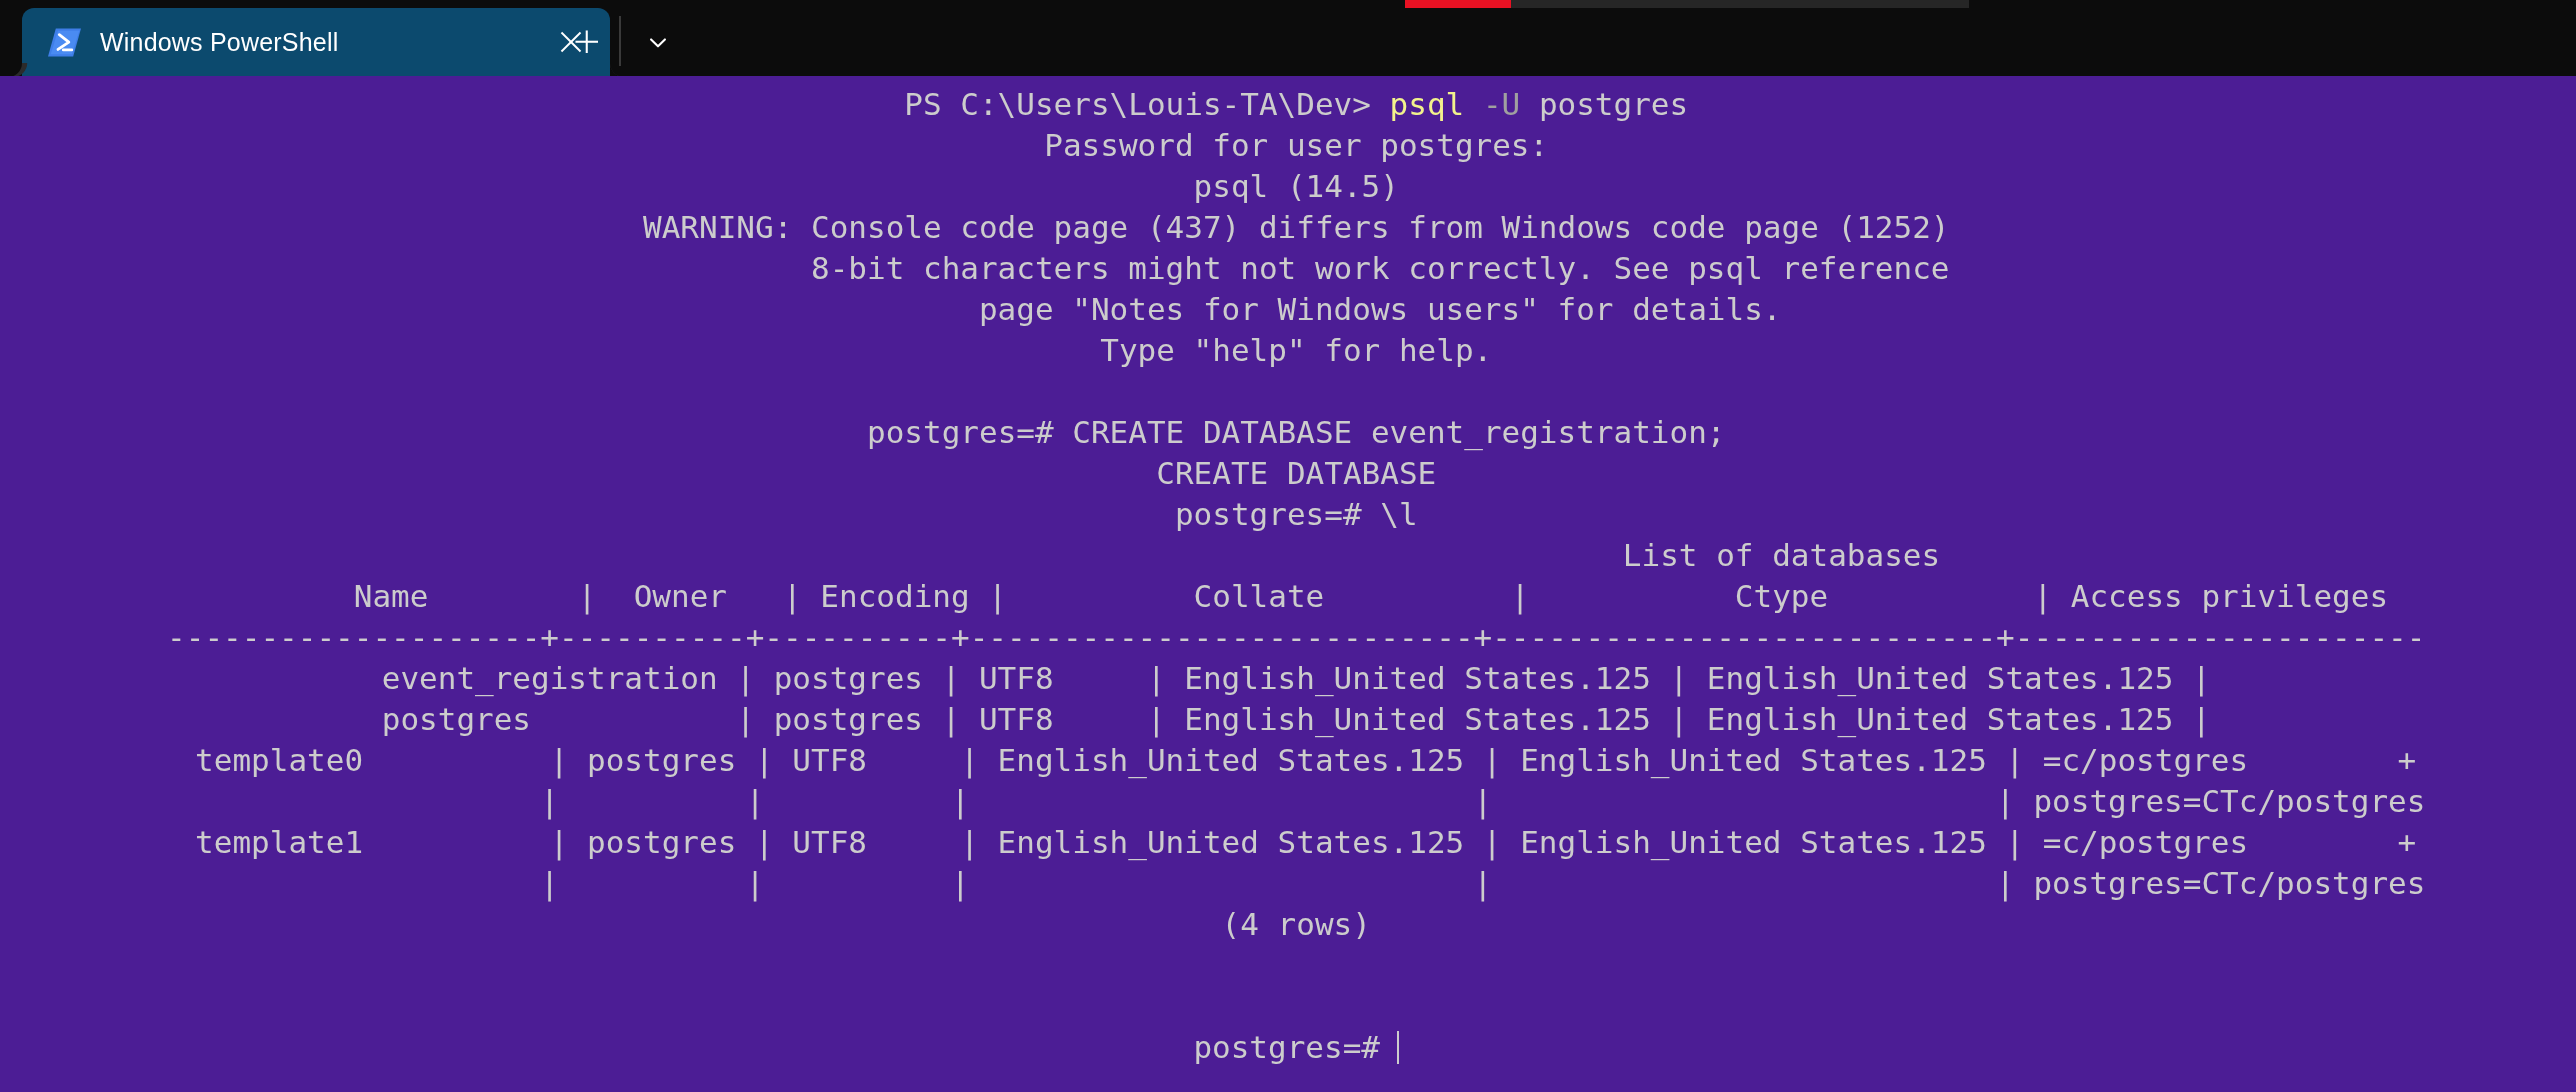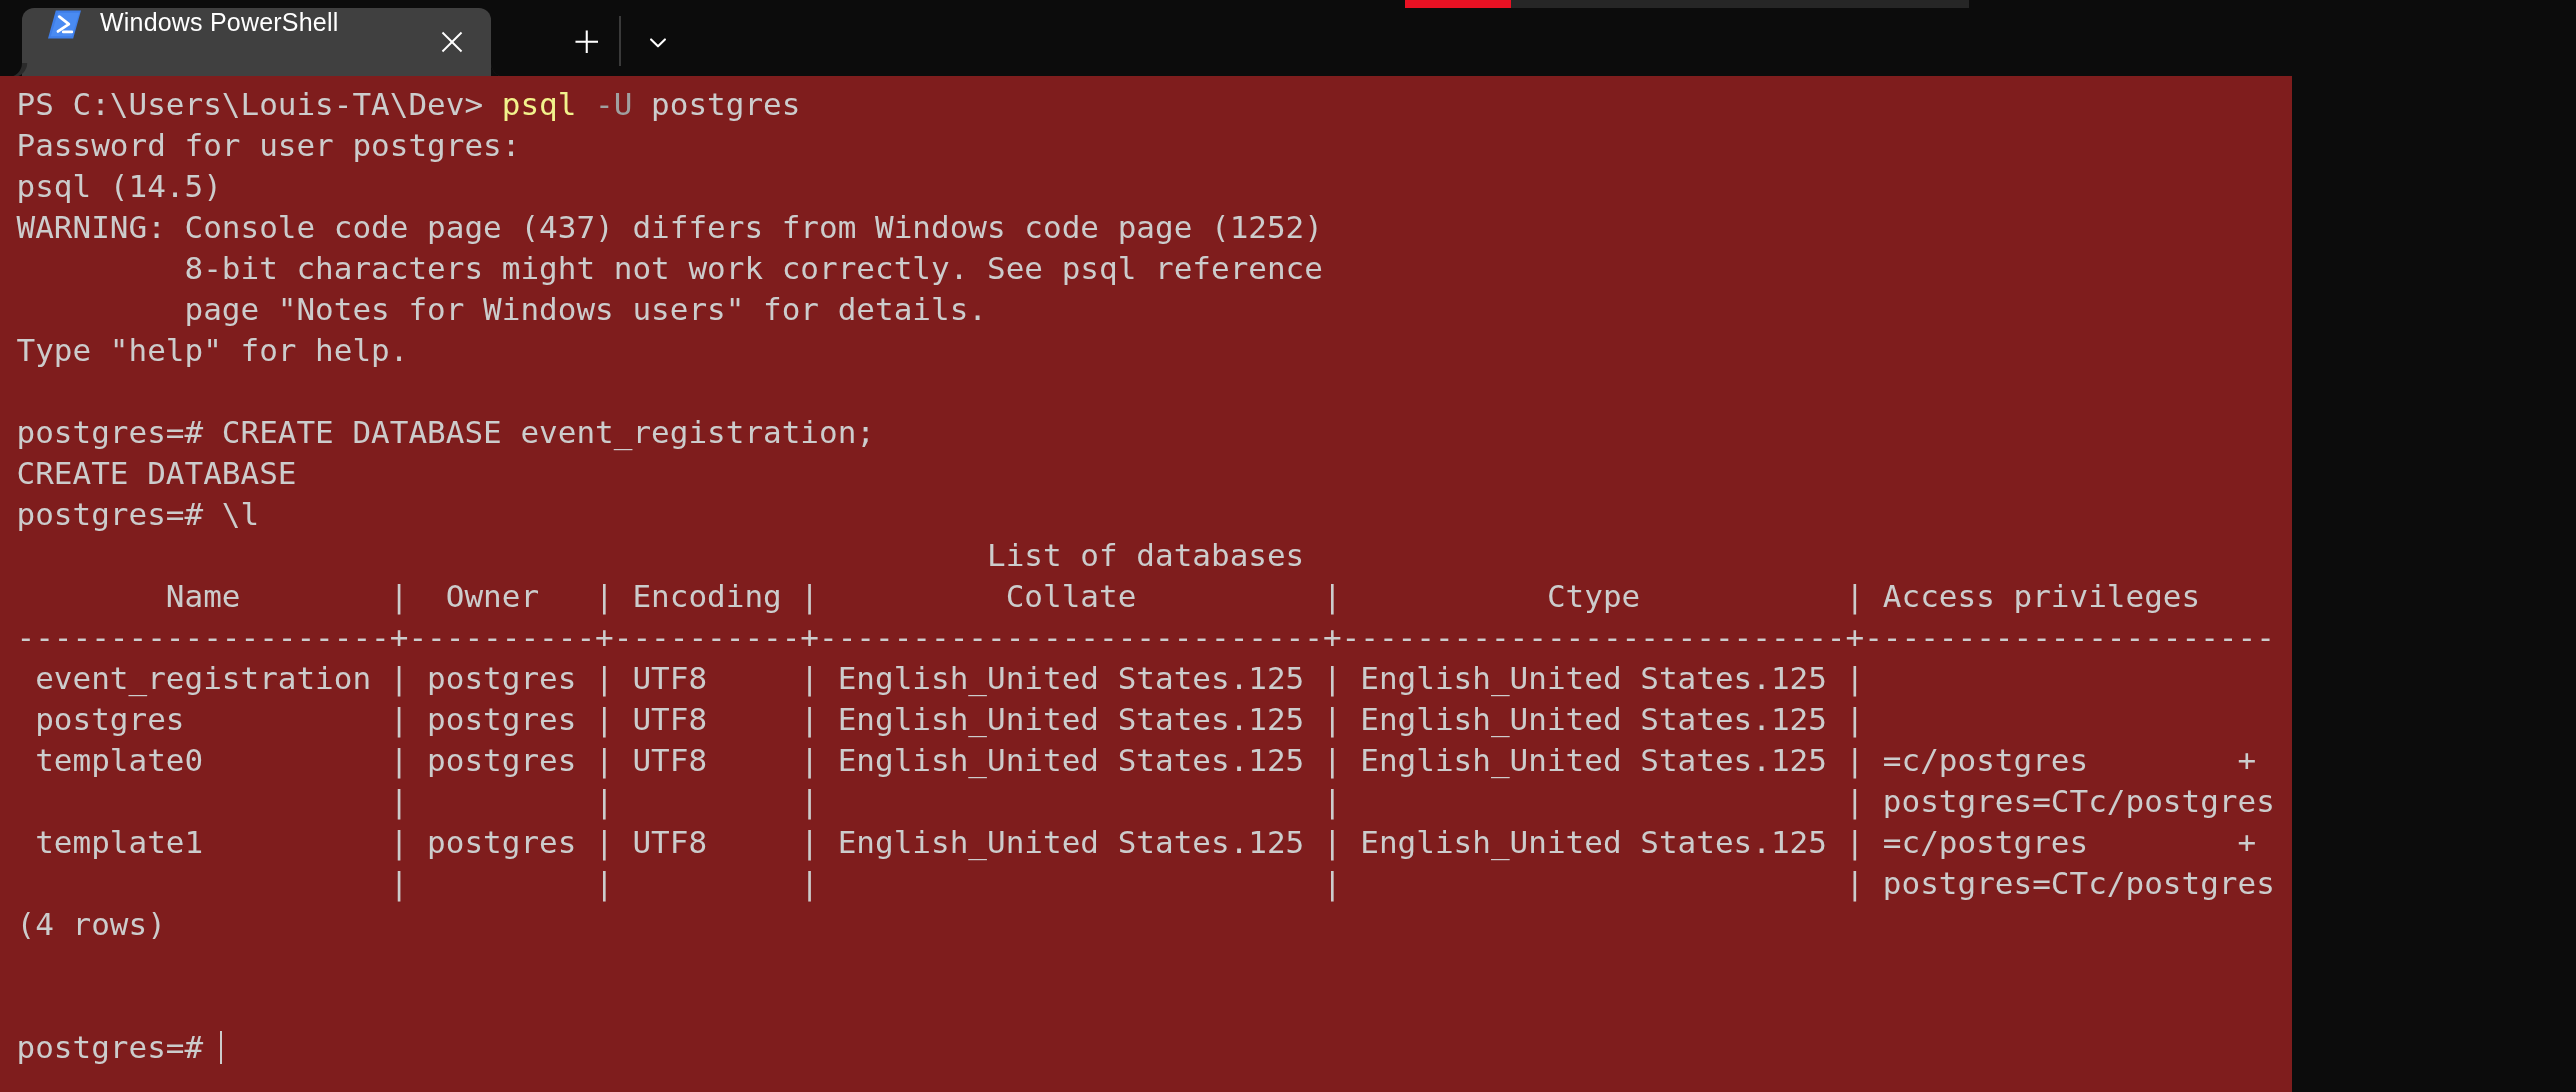--- a/index.html
+++ b/index.html
@@ -44,26 +44,26 @@
     left: 1405px; top: 0;
     width: 106px;
     height: 7.8px;
     background: #e81123;
   }
 
   
   #tab {
     position: absolute;
     left: 22px; top: 7.8px;
-    width: 469px;
+    width: 588px;
     height: 69px;
-    background: #404040;
+    background: #0c4a6e;
     border-radius: 12px 12px 0 0;
     display: flex;
-    align-items: flex-start;
+    align-items: center;
     box-sizing: border-box;
     padding: 0 0 0 26px;
   }
   
   #tab-curve-left, #tab-curve-right {
     position: absolute;
     bottom: 0;
     width: 14px;
     height: 14px;
     background: #2b2b2b;
@@ -122,26 +122,27 @@
     position: absolute;
     left: 633px; top: 17.3px;
     width: 49px; height: 49px;
     display: flex; align-items: center; justify-content: center;
   }
 
   
   #terminal {
     position: absolute;
     left: 0; top: 76px;
-    width: 2292px;
+    width: 2576px;
     height: 1017px;
-    background: #7f1d1d;
+    background: #4c1d95;
     padding: 7.8px 0 0 0;
     box-sizing: border-box;
     overflow: hidden;
+    text-align: center;
   }
 
   pre#screen {
     margin: 0;
     padding: 0 0 0 16.5px;
     font-family: "DejaVu Sans Mono", monospace;
     font-size: 31px;
     line-height: 41px;
     color: #cccccc;
     white-space: pre;

